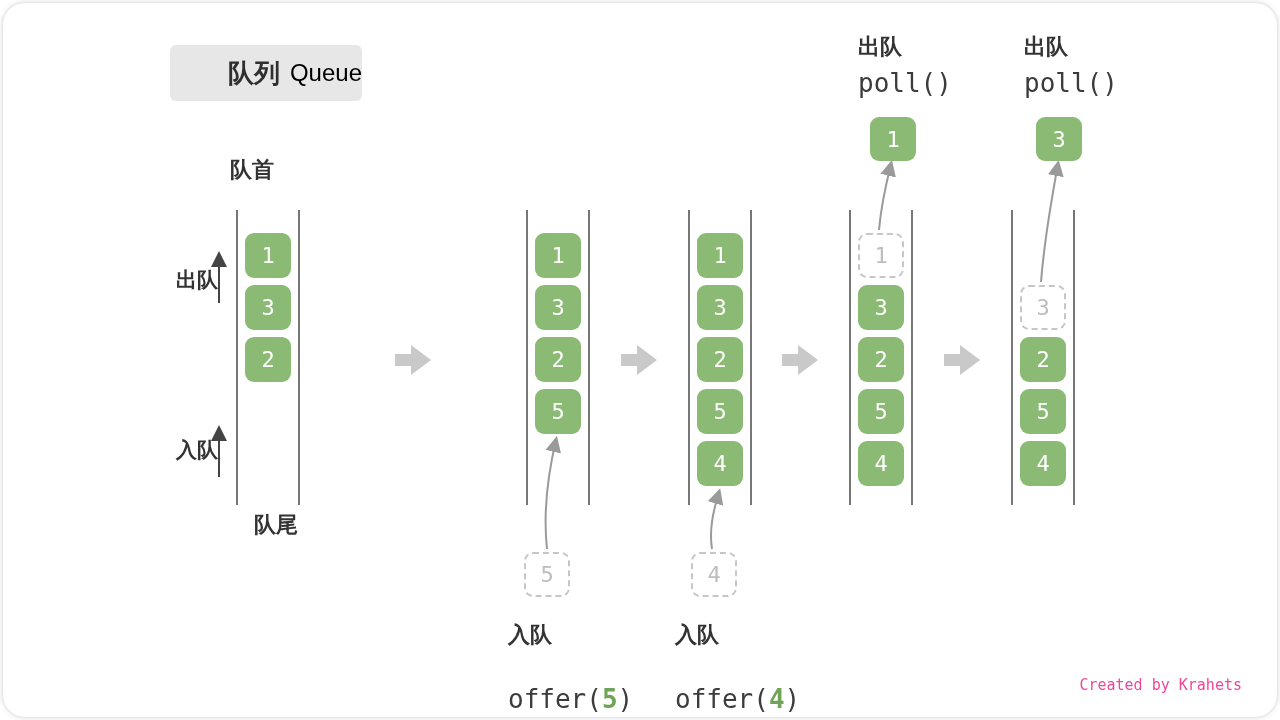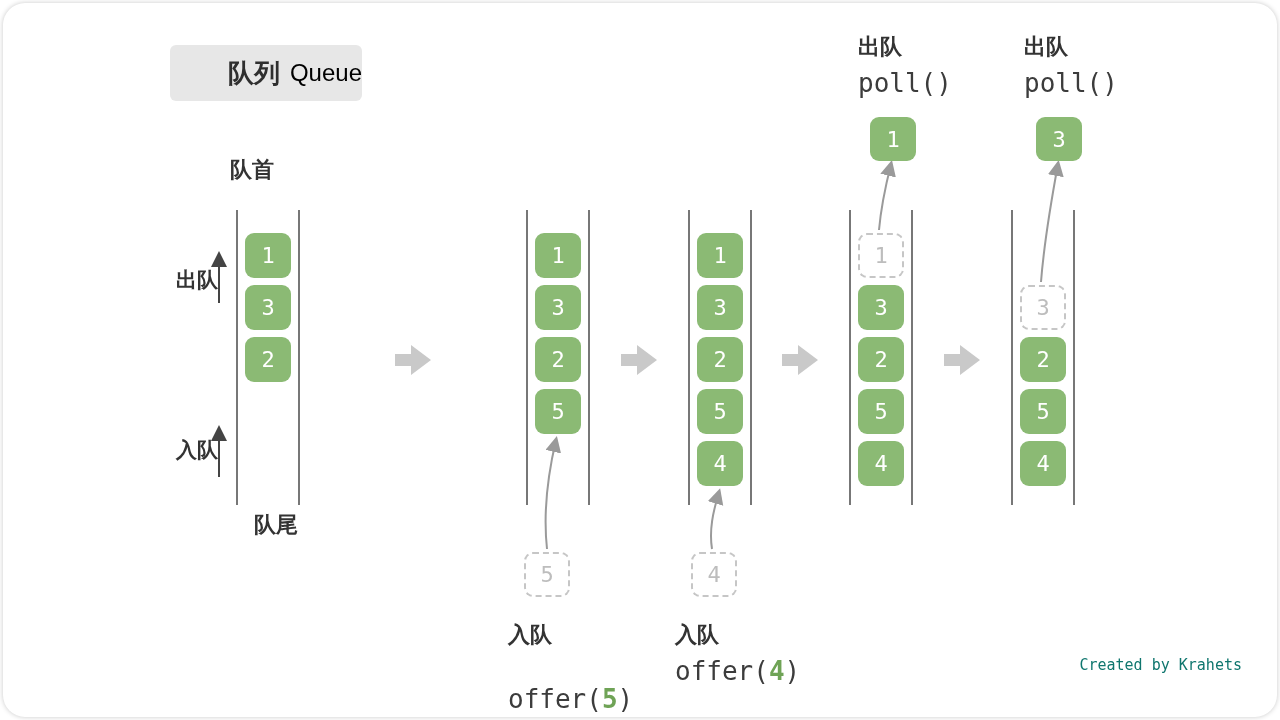--- a/index.html
+++ b/index.html
@@ -30,22 +30,22 @@
   .ghost{
     background:#fff;border:2px dashed var(--ghost-gray,#c6c6c6);color:#bdbdbd;
   }
   .op-zh{position:absolute;font-size:22px;font-weight:bold;color:#333;}
   .op-code{
     position:absolute;font-family:"DejaVu Sans Mono",monospace;font-size:26px;color:#3c3c3c;
     white-space:nowrap;
   }
   .op-arg{color:var(--code-green,#6fa356);font-weight:bold;}
   .watermark{
-    position:absolute;right:38px;top:656px;
-    font-family:"DejaVu Sans Mono",monospace;font-size:15px;color:#0f766e;
+    position:absolute;right:38px;top:676px;
+    font-family:"DejaVu Sans Mono",monospace;font-size:15px;color:#ec4899;
   }
 </style>
 </head>
 <body>
 
 <div class="canvas">
   <div class="card"></div>
 
   <svg class="overlay" viewBox="0 0 1280 720">
     <defs>
@@ -122,21 +122,21 @@
   <div class="op-zh" style="left:508px;top:620px;">入队</div>
   <div class="op-code" style="left:508px;top:684px;"><span>offer(</span><span class="op-arg">5</span><span>)</span></div>
 
   <div class="cell" style="left:697px;top:233px;">1</div>
   <div class="cell" style="left:697px;top:285px;">3</div>
   <div class="cell" style="left:697px;top:337px;">2</div>
   <div class="cell" style="left:697px;top:389px;">5</div>
   <div class="cell" style="left:697px;top:441px;">4</div>
   <div class="cell ghost" style="left:691px;top:552px;">4</div>
   <div class="op-zh" style="left:675px;top:620px;">入队</div>
-  <div class="op-code" style="left:675px;top:656px;"><span>offer(</span><span class="op-arg">4</span><span>)</span></div>
+  <div class="op-code" style="left:675px;top:684px;"><span>offer(</span><span class="op-arg">4</span><span>)</span></div>
 
   <div class="cell ghost" style="left:858px;top:233px;">1</div>
   <div class="cell" style="left:858px;top:285px;">3</div>
   <div class="cell" style="left:858px;top:337px;">2</div>
   <div class="cell" style="left:858px;top:389px;">5</div>
   <div class="cell" style="left:858px;top:441px;">4</div>
   <div class="cell" style="left:870px;top:117px;height:44px;">1</div>
   <div class="op-zh" style="left:858px;top:32px;">出队</div>
   <div class="op-code" style="left:858px;top:68px;">poll()</div>
 

